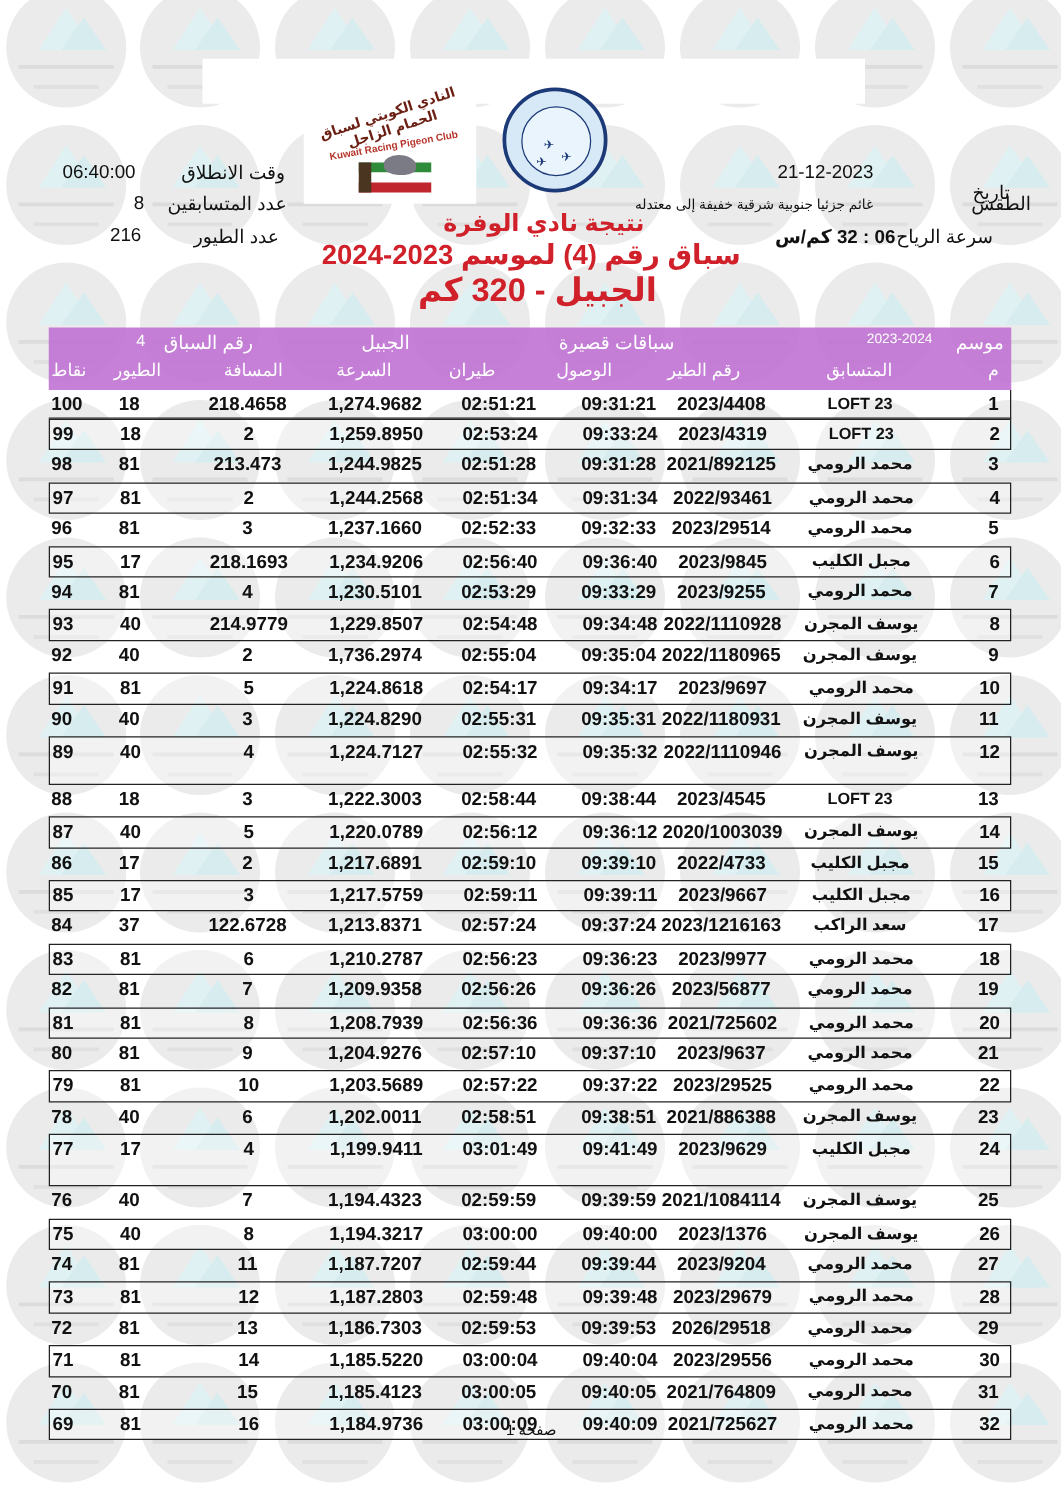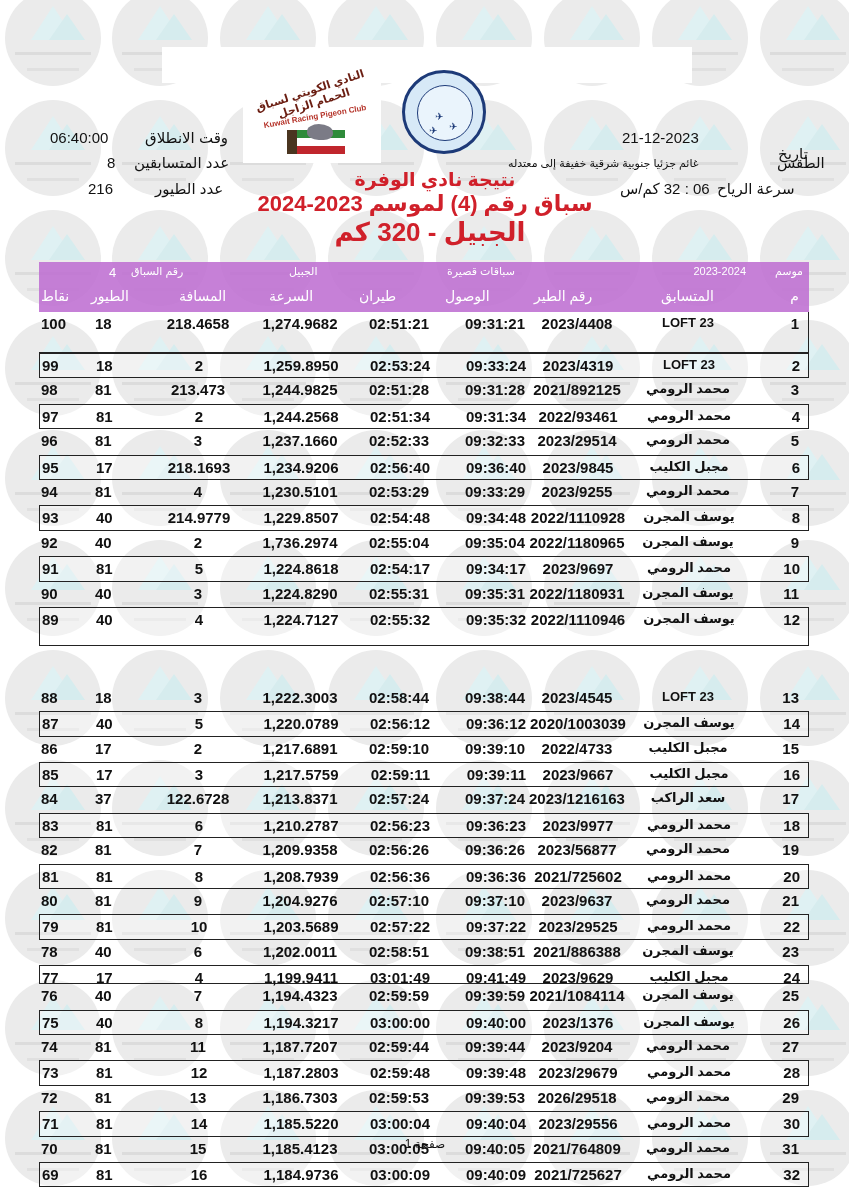--- a/index.html
+++ b/index.html
@@ -171,21 +171,21 @@
     .band {
       background: rgba(190, 110, 210, 0.88);
       color: #fff;
       height: 50px;
       position: relative;
     }
     .band .cell {
       position: absolute;
       white-space: nowrap;
     }
-    .band .r1 { top: 3px; font-size: 11px; }
+    .band .r1 { top: 3px; font-size: 15px; }
     .band .r2 { top: 26px; font-size: 14px; }
 
     .row {
       position: relative;
       height: 24px;
       box-sizing: border-box;
       font-size: 15px;
       font-weight: bold;
       color: #111;
     }
@@ -775,21 +775,21 @@
   <span class="plane" style="left:30px;top:38px;">✈</span>
   <span class="plane" style="left:44px;top:48px;">✈</span>
   <span class="plane" style="left:24px;top:52px;">✈</span>
 </div>
 
 <div class="info" style="left:778px; top:145px;">تاريخ</div>
 <div class="info" style="left:622px; top:129px;">21-12-2023</div>
 <div class="info" style="left:777px; top:154px;">الطقس</div>
 <div class="info small" style="left:508px; top:157px; direction:rtl;">غائم جزئيا جنوبية شرقية خفيفة إلى معتدله</div>
 <div class="info" style="left:717px; top:180px;">سرعة الرياح</div>
-<div class="info" style="left:620px; top:180px; direction:rtl;">06  :  32 كم/س</div>
+<div class="info" style="left:620px; top:180px; direction:rtl;font-weight:bold;">06  :  32 كم/س</div>
 
 <div class="info" style="left:145px; top:129px;">وقت الانطلاق</div>
 <div class="info" style="left:50px; top:129px;">06:40:00</div>
 <div class="info" style="left:134px; top:154px;">عدد المتسابقين</div>
 <div class="info" style="left:107px; top:154px;">8</div>
 <div class="info" style="left:155px; top:180px;">عدد الطيور</div>
 <div class="info" style="left:88px; top:180px;">216</div>
 
 <div class="title" style="top:168px; font-size:19px; left:250px;">نتيجة نادي الوفرة</div>
 <div class="title" style="top:191px; font-size:22px;">سباق رقم (4) لموسم 2023-2024</div>
@@ -808,21 +808,21 @@
     <span class="cell r2" style="left:52px;">الطيور</span>
     <span class="cell r2" style="left:140px;">المسافة</span>
     <span class="cell r2" style="left:230px;">السرعة</span>
     <span class="cell r2" style="left:320px;">طيران</span>
     <span class="cell r2" style="left:406px;">الوصول</span>
     <span class="cell r2" style="left:495px;">رقم الطير</span>
     <span class="cell r2" style="left:622px;">المتسابق</span>
     <span class="cell r2" style="right:10px;">م</span>
   </div>
   <div id="rows">
-      <div class="row first" style="height: 41px;">
+      <div class="row first" style="height: 23px;">
         <span class="c c-points">100</span>
         <span class="c c-birds">18</span>
         <span class="c c-dist">218.4658</span>
         <span class="c c-speed">1,274.9682</span>
         <span class="c c-flight">02:51:21</span>
         <span class="c c-arrival">09:31:21</span>
         <span class="c c-ring">2023/4408</span>
         <span class="c c-name">LOFT 23</span>
         <span class="c c-num">1</span>
       </div>
@@ -940,21 +940,21 @@
         <span class="c c-points">89</span>
         <span class="c c-birds">40</span>
         <span class="c c-dist">4</span>
         <span class="c c-speed">1,224.7127</span>
         <span class="c c-flight">02:55:32</span>
         <span class="c c-arrival">09:35:32</span>
         <span class="c c-ring">2022/1110946</span>
         <span class="c c-name">يوسف المجرن</span>
         <span class="c c-num">12</span>
       </div>
-      <div class="row" style="height: 25.4px; margin-top: 40px;">
+      <div class="row" style="height: 25.4px;">
         <span class="c c-points">88</span>
         <span class="c c-birds">18</span>
         <span class="c c-dist">3</span>
         <span class="c c-speed">1,222.3003</span>
         <span class="c c-flight">02:58:44</span>
         <span class="c c-arrival">09:38:44</span>
         <span class="c c-ring">2023/4545</span>
         <span class="c c-name">LOFT 23</span>
         <span class="c c-num">13</span>
       </div>
@@ -1061,21 +1061,21 @@
         <span class="c c-points">78</span>
         <span class="c c-birds">40</span>
         <span class="c c-dist">6</span>
         <span class="c c-speed">1,202.0011</span>
         <span class="c c-flight">02:58:51</span>
         <span class="c c-arrival">09:38:51</span>
         <span class="c c-ring">2021/886388</span>
         <span class="c c-name">يوسف المجرن</span>
         <span class="c c-num">23</span>
       </div>
-      <div class="row boxed" style="height: 19px;">
+      <div class="row boxed" style="height: 42px;">
         <span class="c c-points">77</span>
         <span class="c c-birds">17</span>
         <span class="c c-dist">4</span>
         <span class="c c-speed">1,199.9411</span>
         <span class="c c-flight">03:01:49</span>
         <span class="c c-arrival">09:41:49</span>
         <span class="c c-ring">2023/9629</span>
         <span class="c c-name">مجبل الكليب</span>
         <span class="c c-num">24</span>
       </div>

